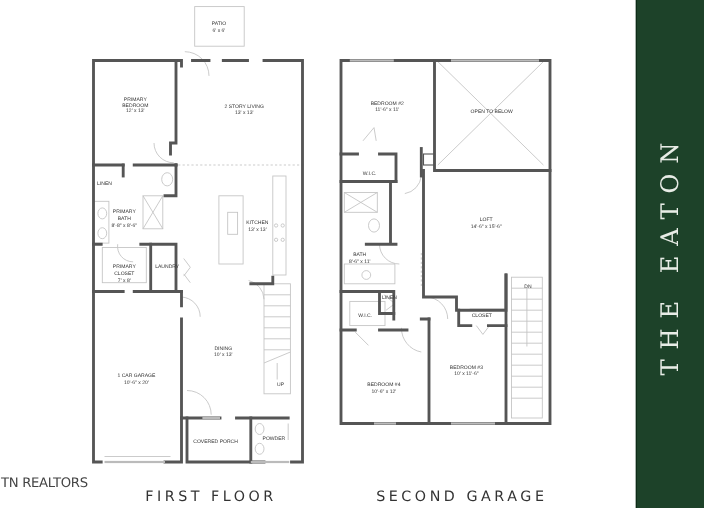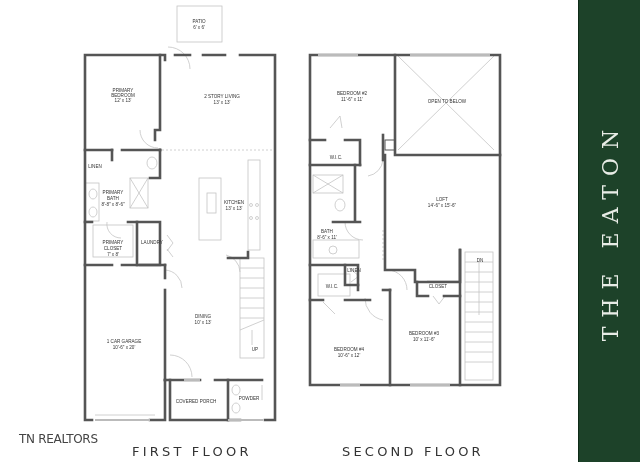--- a/index.html
+++ b/index.html
@@ -1,21 +1,21 @@
 <!DOCTYPE html>
 <html><head>
   <meta charset="utf-8">
   <style>
     html, body { margin: 0; padding: 0; background: #ffffff; }
     body { width: 640px; height: 462px; position: relative; overflow: hidden; font-family: "Liberation Sans", sans-serif; }
     #plan { position: absolute; left: 0; top: 0; width: 640px; height: 462px; }
     .side-panel { position: absolute; left: 578px; top: 0; width: 62px; height: 462px; background: #1d4229; border-left: 1px solid #0e2a17; }
     .side-title { position: absolute; left: 50%; top: 50%; transform: translate(-50%, -50%) rotate(-90deg); color: #e8ece6; font-family: "DejaVu Serif", serif; font-size: 22px; letter-spacing: 9px; white-space: nowrap; }
     .floor-label { position: absolute; top: 444px; font-family: "DejaVu Sans", sans-serif; font-size: 13px; letter-spacing: 3.2px; color: #333; white-space: nowrap; }
-    .watermark { position: absolute; left: 19px; top: 432px; font-family: "DejaVu Sans", sans-serif; font-size: 12px; color: #444; letter-spacing: -0.3px; white-space: nowrap; }
+    .watermark { position: absolute; left: 1px; top: 432px; font-family: "DejaVu Sans", sans-serif; font-size: 12px; color: #444; letter-spacing: -0.3px; white-space: nowrap; }
     .lbl { font-family: "Liberation Sans", sans-serif; font-size: 4.6px; fill: #333; text-anchor: middle; }
   </style>
 </head>
 <body>
 
 <svg id="plan" viewBox="0 0 640 462" xmlns="http://www.w3.org/2000/svg">
   <g fill="none" stroke="#c4c4c4" stroke-width="0.8">
 
     <rect x="177" y="6" width="45" height="36"></rect>
     <path d="M168 47 A22 22 0 0 1 190 69"></path>
@@ -200,17 +200,17 @@
 
   <text class="lbl" x="349" y="351">BEDROOM #4</text>
   <text class="lbl" x="349" y="357">10'-6" x 12'</text>
 
   <text class="lbl" x="424" y="335">BEDROOM #3</text>
   <text class="lbl" x="424" y="341">10' x 11'-6"</text>
 </svg>
 
 <div class="watermark">TN REALTORS</div>
 <div class="floor-label" style="left:132px;">FIRST FLOOR</div>
-<div class="floor-label" style="left:342px;">SECOND FLOOR</div>
+<div class="floor-label" style="left:342px;">SECOND GARAGE</div>
 
 <div class="side-panel">
   <div class="side-title">THE EATON</div>
 </div>
 
 </body></html>

